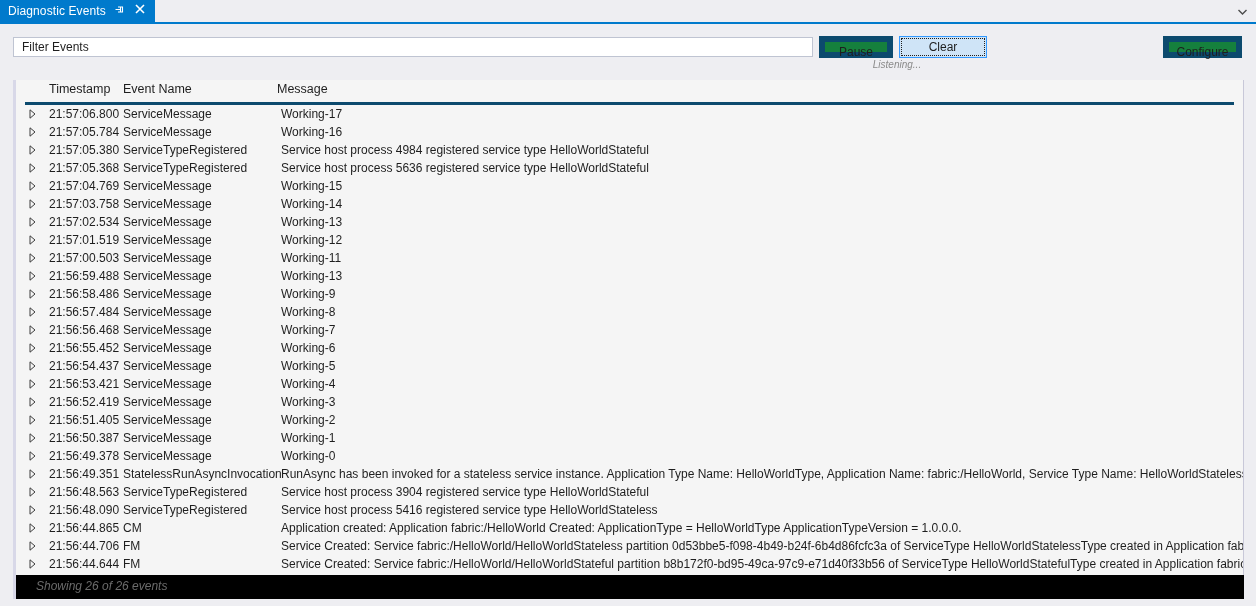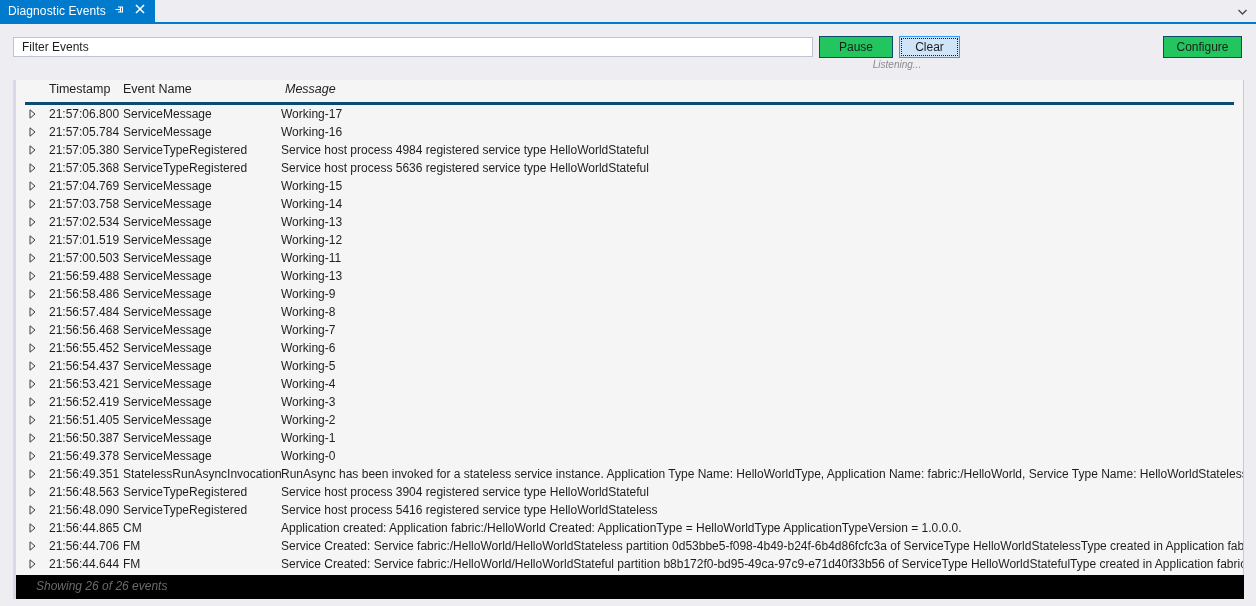--- a/index.html
+++ b/index.html
@@ -114,35 +114,35 @@
   }
   .filter-input::placeholder {
     color: #1e1e1e;
     opacity: 1;
   }
 
   .btn {
     position: absolute;
     top: 10px;
     height: 22px;
-    background: #22c55e;
-    border: 1px solid #0c4a6e;
+    background: #15803d;
+    border: 6px solid #0c4a6e;
     color: #1e1e1e;
     font-family: "Liberation Sans", sans-serif;
     font-size: 12px;
     text-align: center;
     line-height: 20px;
     box-sizing: border-box;
     cursor: pointer;
     padding: 0;
   }
   .btn-pause { left: 819px; width: 74px; }
   .btn-clear {
     left: 899px;
-    width: 61px;
+    width: 88px;
     background: #cfe4f7;
     border: 1px solid #3399ff;
   }
   .btn-clear .focus-ring {
     display: block;
     margin: 1px;
     height: 16px;
     line-height: 16px;
     border: 1px dotted #1e1e1e;
   }
@@ -182,21 +182,21 @@
   }
   .grid-header .col {
     position: absolute;
     top: 2px;
     font-size: 12.5px;
     color: #1e1e1e;
     white-space: nowrap;
   }
   .col-timestamp { left: 24px; }
   .col-eventname { left: 98px; }
-  .col-message   { left: 260px; font-style: italic; }
+  .col-message   { left: 252px; }
 
   .grid-body {
     position: relative;
     height: 470px;
     overflow: hidden;
   }
 
   .row {
     position: relative;
     height: 18px;

